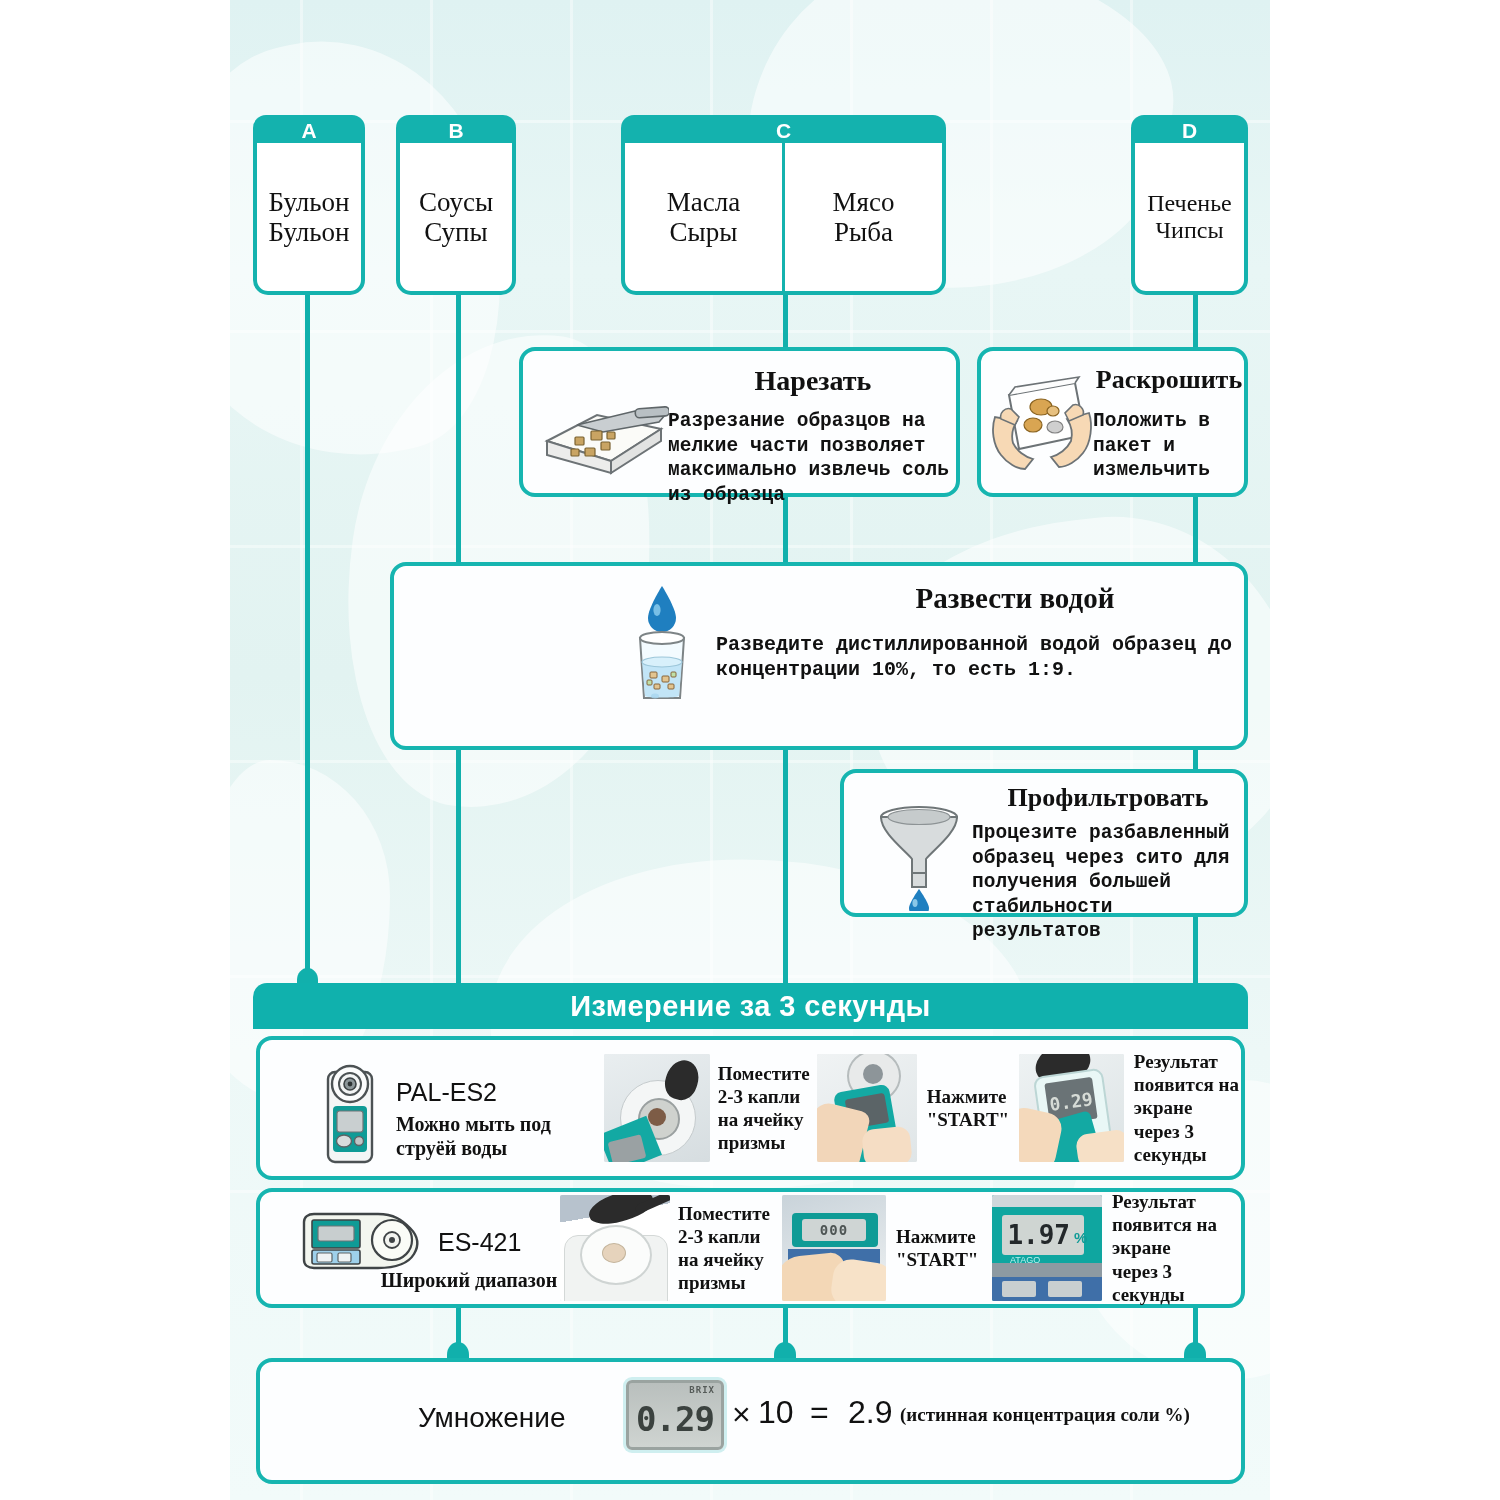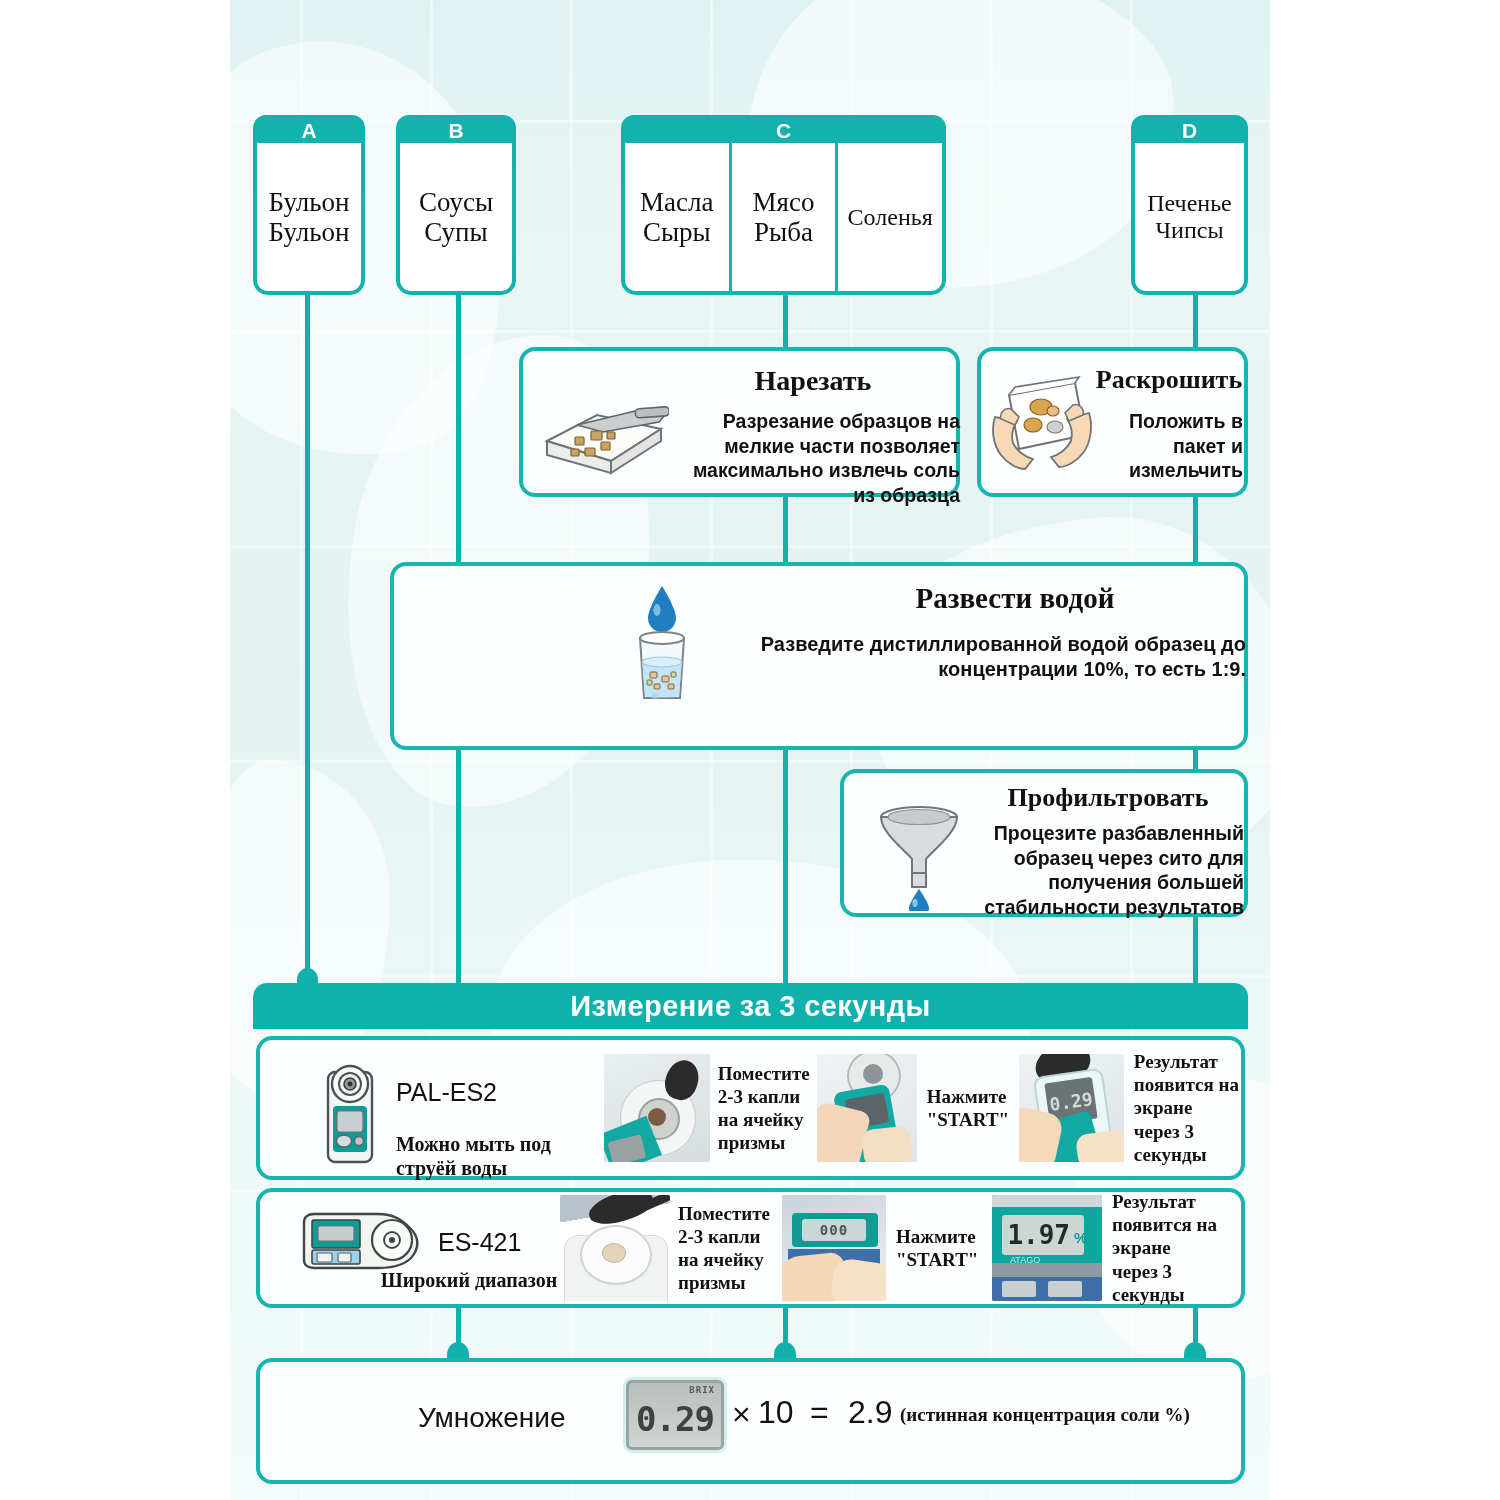--- a/index.html
+++ b/index.html
@@ -78,22 +78,22 @@
     font-size:27px;color:#111;line-height:1.12;text-align:center;
   }
   .cat-cell + .cat-cell{border-left:3px solid #14b2ae;}
 
   
   .step-title{
     font-family:"Liberation Serif",serif;font-weight:bold;
     color:#111;text-align:center;
   }
   .step-text{
-    font-family:Liberation Sans, sans-serif;font-weight:bold;
-    color:#111;text-align:right;line-height:1.26;
+    font-family:Liberation Mono, monospace;font-weight:bold;
+    color:#111;text-align:left;line-height:1.26;
   }
 
   
   .mrow{
     position:absolute;background:#fdfeff;border:4px solid #16b5b0;
     border-radius:16px;box-sizing:border-box;
     display:flex;align-items:center;
   }
   .mcap{
     font-family:"Liberation Serif",serif;font-weight:bold;color:#111;
@@ -205,23 +205,20 @@
     <div class="cat-head">C</div>
     <div class="cat-body" style="height:156px;">
       <div class="cat-cell">
         <span>Масла</span>
         <span>Сыры</span>
       </div>
       <div class="cat-cell">
         <span>Мясо</span>
         <span>Рыба</span>
       </div>
-      <div class="cat-cell" style="font-size:24px;">
-        <span>Соленья</span>
-      </div>
     </div>
   </div>
 
   <div class="cat" style="left:1131px;top:115px;width:117px;height:180px;">
     <div class="cat-head">D</div>
     <div class="cat-body" style="height:156px;">
       <div class="cat-cell" style="font-size:24px;">
         <span>Печенье</span>
         <span>Чипсы</span>
       </div>
@@ -324,21 +321,21 @@
           <circle cx="28" cy="22" r="11" fill="#f2f4f4" stroke="#4c5254" stroke-width="2"></circle>
           <circle cx="28" cy="22" r="6" fill="#8c9699" stroke="#3c4244" stroke-width="1.6"></circle>
           <circle cx="28" cy="22" r="2.4" fill="#2d3334"></circle>
           <rect x="11" y="44" width="34" height="46" rx="4" fill="#0f9b96"></rect>
           <rect x="15" y="49" width="26" height="21" rx="2.5" fill="#c9cfd0" stroke="#6e7577" stroke-width="1.2"></rect>
           <ellipse cx="22" cy="79" rx="7.5" ry="6" fill="#d7dcdd" stroke="#5d6466" stroke-width="1.4"></ellipse>
           <circle cx="37" cy="79" r="4.5" fill="#bfc6c7" stroke="#5d6466" stroke-width="1.4"></circle>
         </svg>
       </div>
       <div class="devname" style="position:absolute;left:136px;top:38px;">PAL-ES2</div>
-      <div class="devsub" style="position:absolute;left:136px;top:72px;width:160px;margin-top:20px;">Можно мыть под струёй воды</div>
+      <div class="devsub" style="position:absolute;left:136px;top:72px;width:160px;">Можно мыть под струёй воды</div>
     </div>
 
     <div class="photo" style="width:110px;height:108px;">
       <div style="position:absolute;inset:0;background:linear-gradient(160deg,#e9eef0,#d6dde0);"></div>
       <div style="position:absolute;left:16px;top:26px;width:74px;height:74px;border-radius:50%;background:#f4f6f6;border:1px solid #c5cbcd;"></div>
       <div style="position:absolute;left:34px;top:44px;width:38px;height:38px;border-radius:50%;background:#cfd2ce;border:2px solid #9aa0a0;"></div>
       <div style="position:absolute;left:44px;top:54px;width:18px;height:18px;border-radius:50%;background:#7d5c46;"></div>
       <div style="position:absolute;left:62px;top:6px;width:32px;height:40px;border-radius:50% 50% 44% 44%;background:#2b2b2b;transform:rotate(18deg);"></div>
       <div style="position:absolute;left:0px;top:70px;width:52px;height:42px;background:#13a9a3;transform:rotate(-22deg);"></div>
       <div style="position:absolute;left:6px;top:84px;width:34px;height:24px;background:#9aa1a3;border-radius:3px;transform:rotate(-14deg);"></div>

